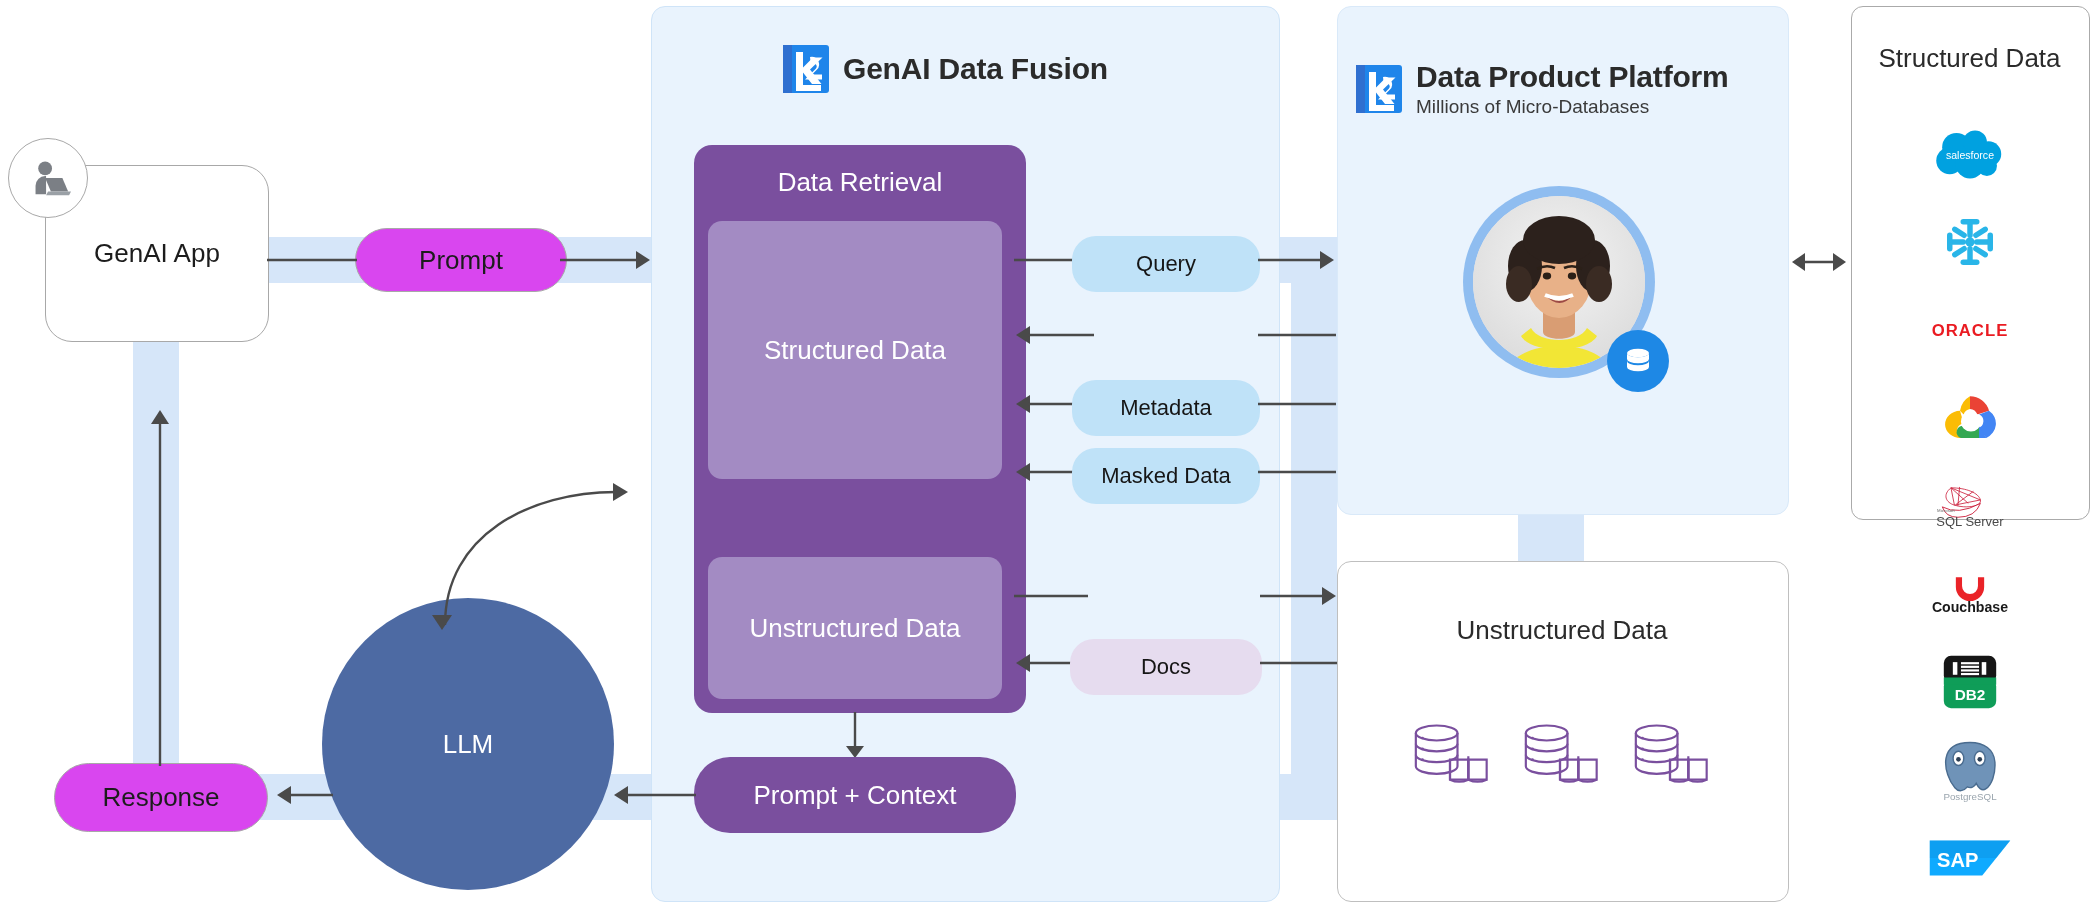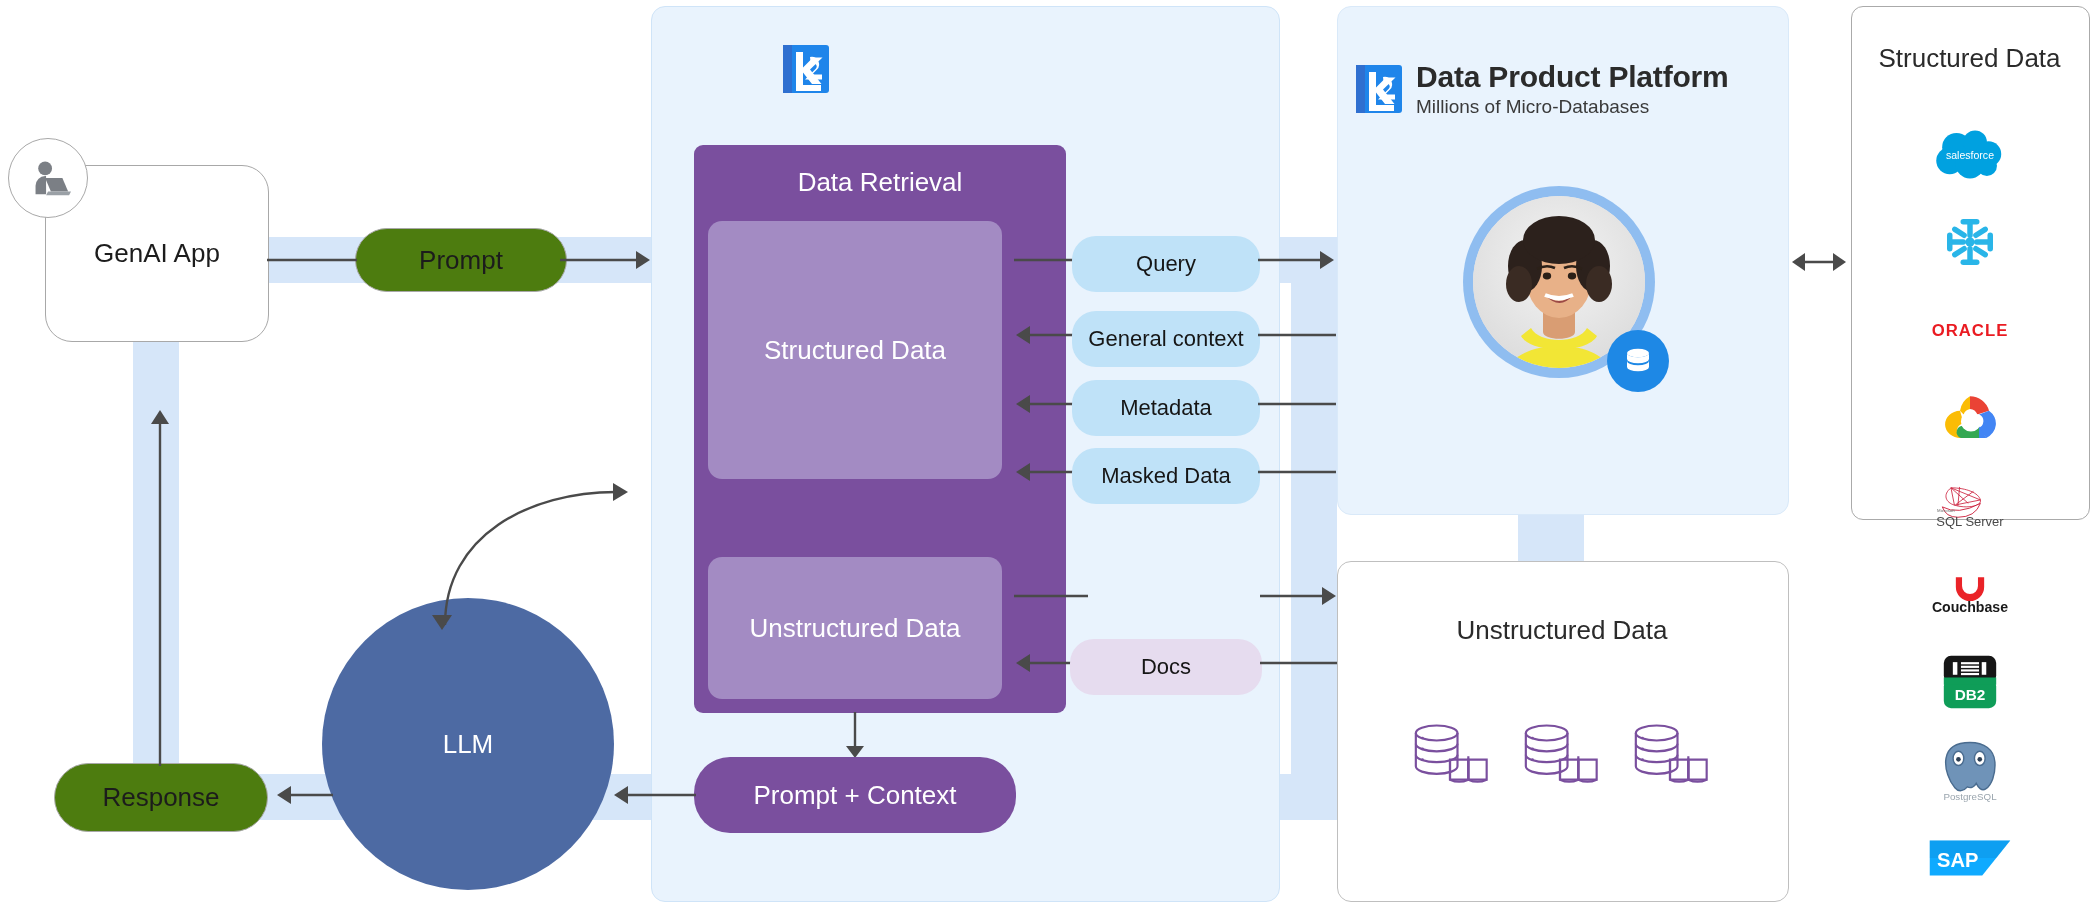--- a/index.html
+++ b/index.html
@@ -22,22 +22,22 @@
 
   
   .hdr{position:absolute;display:flex;align-items:center;gap:14px;}
   .hdr-title{font-size:30px;font-weight:bold;color:#2b2b2b;letter-spacing:-0.2px;}
   .hdr-sub{font-size:19px;color:#3a3a3a;margin-top:2px;}
   .k2logo{width:46px;height:48px;flex:none;}
 
   .sect-title{position:absolute;font-size:26px;color:#2b2b2b;text-align:center;}
 
   
-  .retrieval{position:absolute;left:694px;top:145px;width:372px;height:568px;
-    background:#7a4f9e;border-radius:9px;}
+  .retrieval{position:absolute;left:694px;top:145px;width:332px;height:568px;
+    background:#7a4f9e;border-radius:18px;}
   .retrieval-title{position:absolute;left:0;top:22px;width:100%;text-align:center;
     color:#fff;font-size:26px;}
   .sub-block{position:absolute;background:#a38bc3;border-radius:14px;color:#fff;
     display:flex;align-items:center;justify-content:center;font-size:26px;}
   .sb-structured{left:14px;top:76px;width:294px;height:258px;}
   .sb-unstructured{left:14px;top:412px;width:294px;height:142px;}
 
   .prompt-context{position:absolute;left:694px;top:757px;width:322px;height:76px;
     background:#7a4f9e;border-radius:36px;color:#fff;font-size:26px;
     display:flex;align-items:center;justify-content:center;}
@@ -45,21 +45,21 @@
   
   .pill{position:absolute;height:56px;border-radius:24px;display:flex;
     align-items:center;justify-content:center;font-size:22px;color:#161616;}
   .pill-blue{background:#bfe2f8;}
   .pill-lav{background:#e6dcef;}
 
   
   .node-box{position:absolute;background:#fff;border:1.3px solid #a8a8a8;
     border-radius:27px;display:flex;align-items:center;justify-content:center;
     font-size:26px;color:#1c1c1c;}
-  .node-pill{position:absolute;background:#4d7c0f;border:1.3px solid #a8a8a8;
+  .node-pill{position:absolute;background:#d946ef;border:1.3px solid #a8a8a8;
     border-radius:40px;display:flex;align-items:center;justify-content:center;
     font-size:26px;color:#1c1c1c;}
   .avatar-circ{position:absolute;left:8px;top:138px;width:78px;height:78px;border-radius:50%;
     background:#fff;border:1.3px solid #a8a8a8;display:flex;align-items:center;justify-content:center;}
   .llm{position:absolute;left:322px;top:598px;width:292px;height:292px;border-radius:50%;
     background:#4d6aa3;color:#fff;font-size:26px;display:flex;align-items:center;justify-content:center;}
 
   
   .persona-ring{position:absolute;left:1463px;top:186px;width:192px;height:192px;
     border-radius:50%;background:#8fbdf0;display:flex;align-items:center;justify-content:center;}
@@ -95,20 +95,21 @@
   <div class="hdr" style="left:783px;top:45px;">
     <span class="k2logo">
       <svg viewBox="0 0 46 48" width="46" height="48">
         <rect x="0" y="0" width="46" height="48" rx="3" fill="#1f85ea"></rect>
         <rect x="0" y="0" width="9" height="48" fill="#2f6fd0"></rect>
         <path d="M13 7 h7 v15.5 l10-10 h9.5 L27 24.5 38.5 39 H29 L20 27.5 V41 h-7 Z" fill="#ffffff"></path>
         <path d="M27 12 a7.5 7.5 0 0 1 7 12.5 l-5 5 h10 v5 H22 l11-11 a3.5 3.5 0 0 0 -5.2 -4.6 z" fill="#ffffff"></path>
         <rect x="13" y="40" width="25" height="6" fill="#ffffff"></rect>
       </svg>
     </span>
+    <span class="hdr-title">GenAI Data Fusion</span>
   </div>
 
   <div class="retrieval">
     <div class="retrieval-title">Data Retrieval</div>
     <div class="sub-block sb-structured">Structured Data</div>
     <div class="sub-block sb-unstructured">Unstructured Data</div>
   </div>
 
   <svg style="position:absolute;left:840px;top:712px;" width="30" height="48">
     <line x1="15" y1="0" x2="15" y2="38" stroke="#4a4a4a" stroke-width="2.4"></line>
@@ -125,23 +126,20 @@
   </div>
   <svg style="position:absolute;left:1258px;top:247px;" width="78" height="26">
     <line x1="0" y1="13" x2="64" y2="13" stroke="#4a4a4a" stroke-width="2.4"></line>
     <path d="M76 13 l-14 -9 v18 Z" fill="#4a4a4a"></path>
   </svg>
 
   <svg style="position:absolute;left:1014px;top:322px;" width="80" height="26">
     <path d="M2 13 l14 -9 v18 Z" fill="#4a4a4a"></path>
     <line x1="14" y1="13" x2="80" y2="13" stroke="#4a4a4a" stroke-width="2.4"></line>
   </svg>
-  <div class="pill pill-blue" style="left:1072px;top:311px;width:188px;">
-    <span>General context</span>
-  </div>
   <svg style="position:absolute;left:1258px;top:328px;" width="78" height="14">
     <line x1="0" y1="7" x2="78" y2="7" stroke="#4a4a4a" stroke-width="2.4"></line>
   </svg>
 
   <svg style="position:absolute;left:1014px;top:391px;" width="80" height="26">
     <path d="M2 13 l14 -9 v18 Z" fill="#4a4a4a"></path>
     <line x1="14" y1="13" x2="80" y2="13" stroke="#4a4a4a" stroke-width="2.4"></line>
   </svg>
   <div class="pill pill-blue" style="left:1072px;top:380px;width:188px;">
     <span>Metadata</span>

